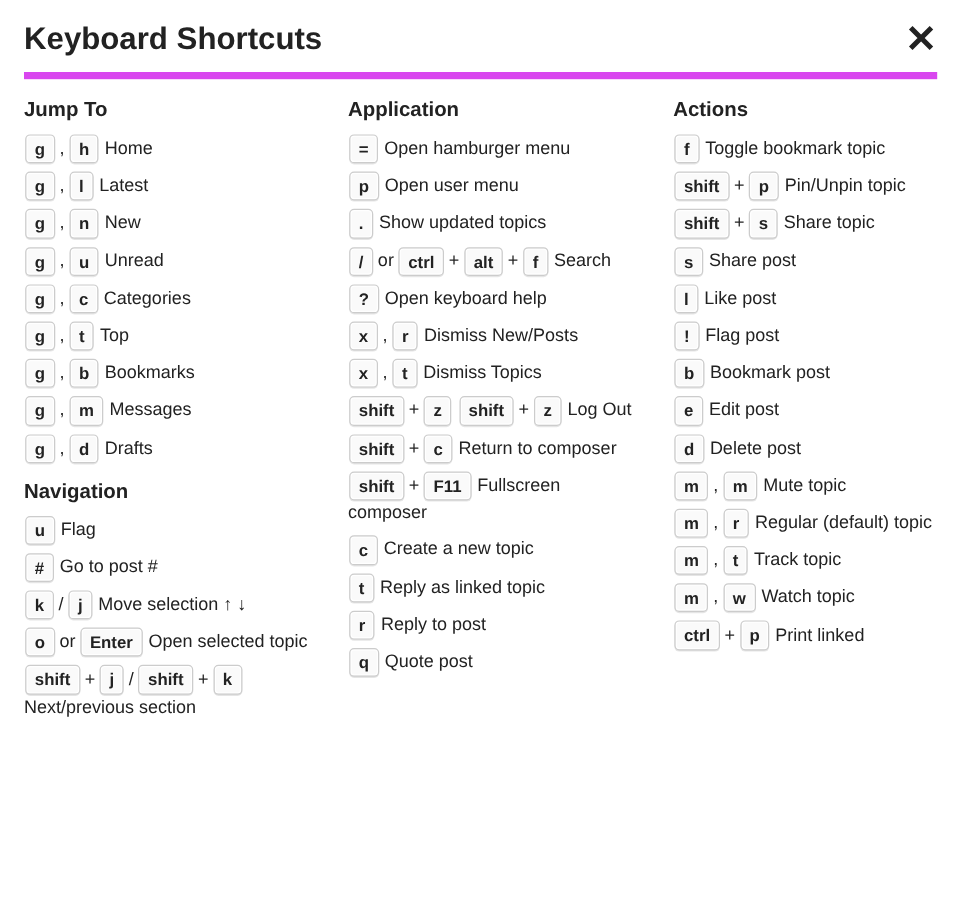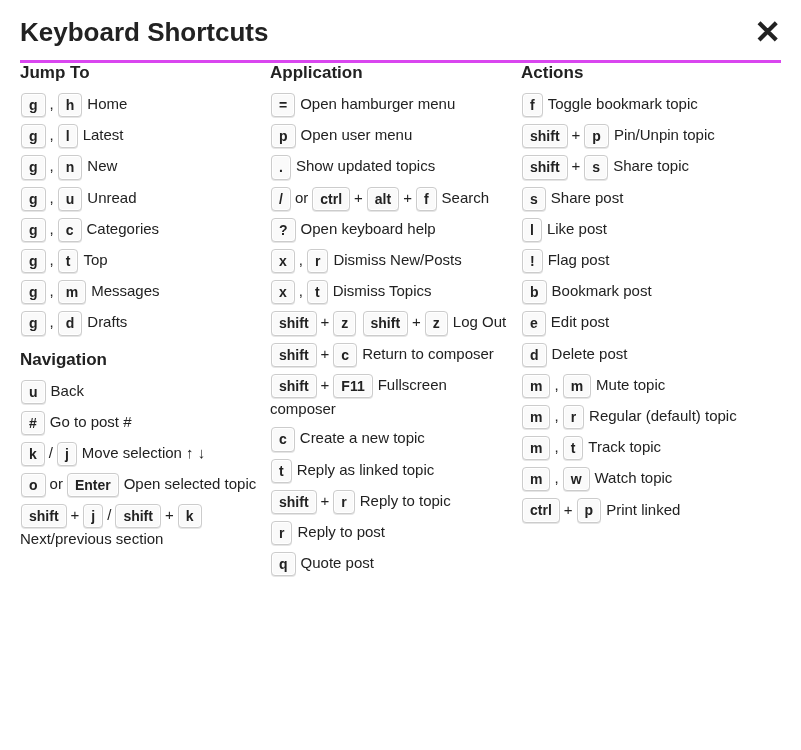--- a/index.html
+++ b/index.html
@@ -16,38 +16,39 @@
       overflow: hidden;
     }
     .modal {
       padding: 16px 20px;
     }
     .header {
       display: flex;
       justify-content: space-between;
       align-items: center;
       padding-bottom: 12px;
-      border-bottom: 3px solid #d946ef;
+      border-bottom: 6px solid #d946ef;
+      margin-bottom: 16px;
     }
     .header h1 {
       font-size: 26px;
       font-weight: 700;
     }
     .close-btn {
       font-size: 32px;
       font-weight: 700;
       color: #222;
       background: none;
       border: none;
       cursor: pointer;
       line-height: 1;
     }
     .columns {
       display: flex;
-      gap: 8px;
+      gap: 28px;
     }
     .col {
       flex: 1;
       min-width: 0;
     }
     .col:nth-child(1) { flex: 0 0 242px; }
     .col:nth-child(2) { flex: 0 0 243px; }
     .col:nth-child(3) { flex: 1; }
     .section-title {
       font-size: 17px;
@@ -102,27 +103,28 @@
 
     <div class="col">
       <h2 class="section-title">Jump To</h2>
       <ul>
         <li><kbd>g</kbd><span class="sep">,</span><kbd>h</kbd><span class="desc">Home</span></li>
         <li><kbd>g</kbd><span class="sep">,</span><kbd>l</kbd><span class="desc">Latest</span></li>
         <li><kbd>g</kbd><span class="sep">,</span><kbd>n</kbd><span class="desc">New</span></li>
         <li><kbd>g</kbd><span class="sep">,</span><kbd>u</kbd><span class="desc">Unread</span></li>
         <li><kbd>g</kbd><span class="sep">,</span><kbd>c</kbd><span class="desc">Categories</span></li>
         <li><kbd>g</kbd><span class="sep">,</span><kbd>t</kbd><span class="desc">Top</span></li>
+        <li><kbd>g</kbd><span class="sep">,</span><kbd>b</kbd><span class="desc">Bookmarks</span></li>
         <li><kbd>g</kbd><span class="sep">,</span><kbd>m</kbd><span class="desc">Messages</span></li>
         <li><kbd>g</kbd><span class="sep">,</span><kbd>d</kbd><span class="desc">Drafts</span></li>
       </ul>
 
       <h2 class="section-title">Navigation</h2>
       <ul>
-        <li><kbd>u</kbd><span class="desc">Back</span></li>
+        <li><kbd>u</kbd><span class="desc">Flag</span></li>
         <li><kbd>#</kbd><span class="desc">Go to post #</span></li>
         <li><kbd>k</kbd><span class="sep">/</span><kbd>j</kbd><span class="desc">Move selection ↑ ↓</span></li>
         <li><kbd>o</kbd><span class="sep">or</span><kbd>Enter</kbd><span class="desc">Open selected topic</span></li>
         <li><kbd>shift</kbd><span class="sep">+</span><kbd>j</kbd><span class="sep">/</span><kbd>shift</kbd><span class="sep">+</span><kbd>k</kbd><br><span>Next/previous section</span></li>
       </ul>
     </div>
 
     <div class="col">
       <h2 class="section-title">Application</h2>
       <ul>
@@ -134,21 +136,20 @@
         <li><kbd>x</kbd><span class="sep">,</span><kbd>r</kbd><span class="desc">Dismiss New/Posts</span></li>
         <li><kbd>x</kbd><span class="sep">,</span><kbd>t</kbd><span class="desc">Dismiss Topics</span></li>
         <li><kbd>shift</kbd><span class="sep">+</span><kbd>z</kbd> <kbd>shift</kbd><span class="sep">+</span><kbd>z</kbd><span class="desc">Log Out</span></li>
       </ul>
 
       <ul>
         <li><kbd>shift</kbd><span class="sep">+</span><kbd>c</kbd><span class="desc">Return to composer</span></li>
         <li><kbd>shift</kbd><span class="sep">+</span><kbd>F11</kbd><span class="desc">Fullscreen composer</span></li>
         <li><kbd>c</kbd><span class="desc">Create a new topic</span></li>
         <li><kbd>t</kbd><span class="desc">Reply as linked topic</span></li>
-        <li><kbd>shift</kbd><span class="sep">+</span><kbd>r</kbd><span class="desc">Reply to topic</span></li>
         <li><kbd>r</kbd><span class="desc">Reply to post</span></li>
         <li><kbd>q</kbd><span class="desc">Quote post</span></li>
       </ul>
     </div>
 
     <div class="col">
       <h2 class="section-title">Actions</h2>
       <ul>
         <li><kbd>f</kbd><span class="desc">Toggle bookmark topic</span></li>
         <li><kbd>shift</kbd><span class="sep">+</span><kbd>p</kbd><span class="desc">Pin/Unpin topic</span></li>

